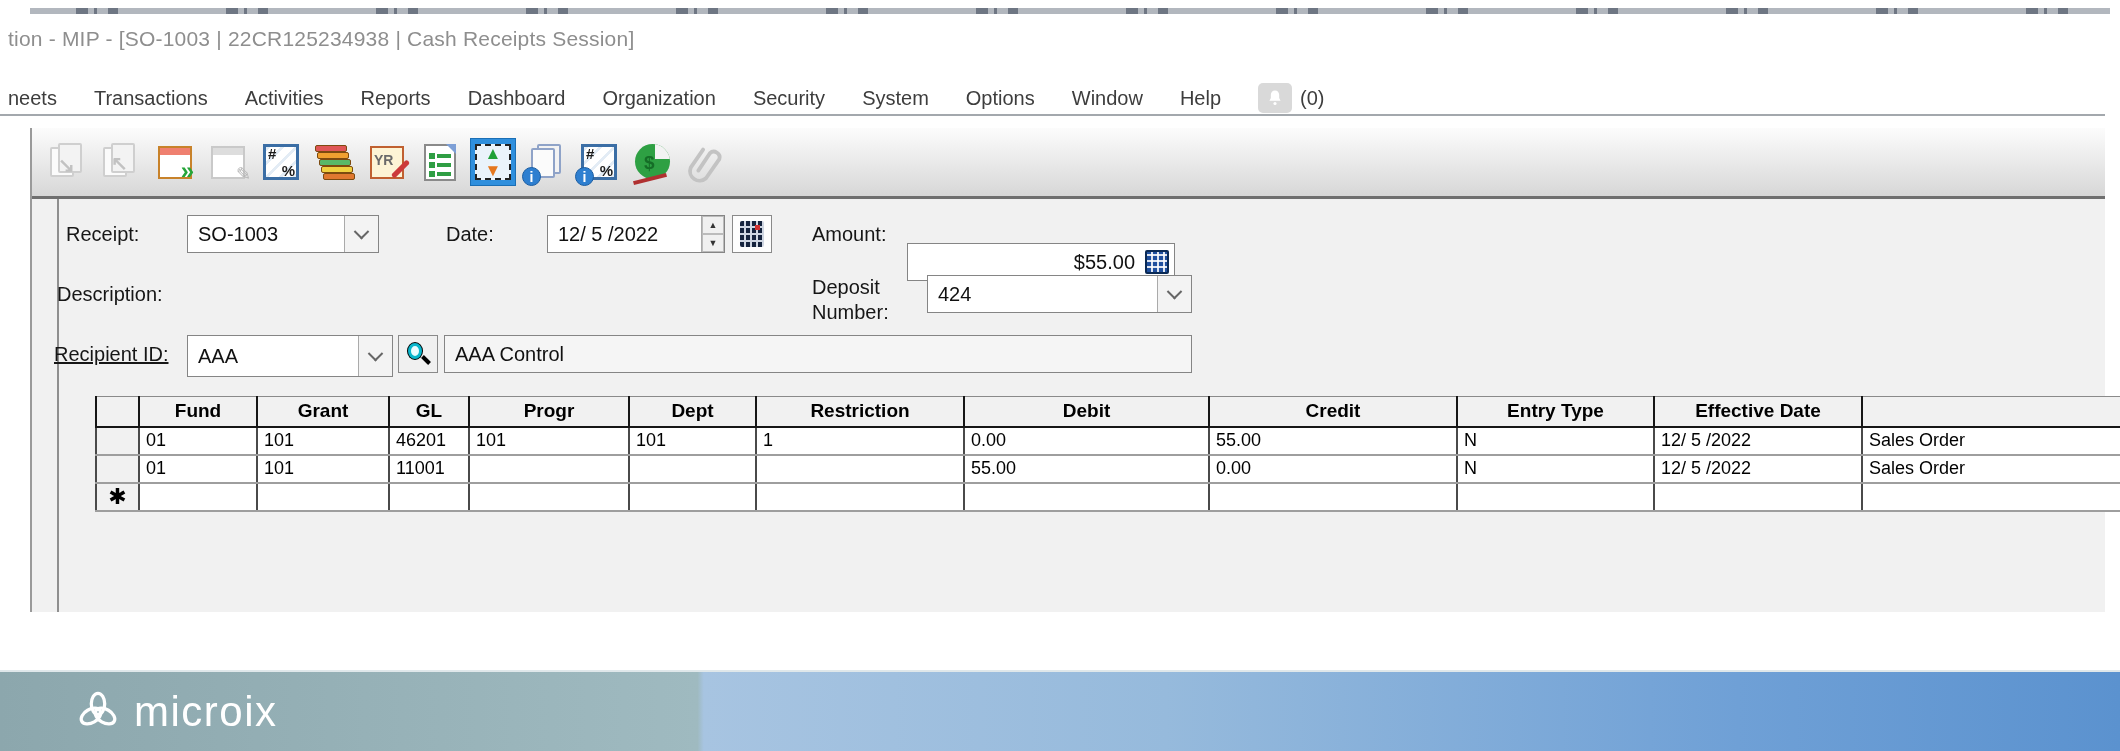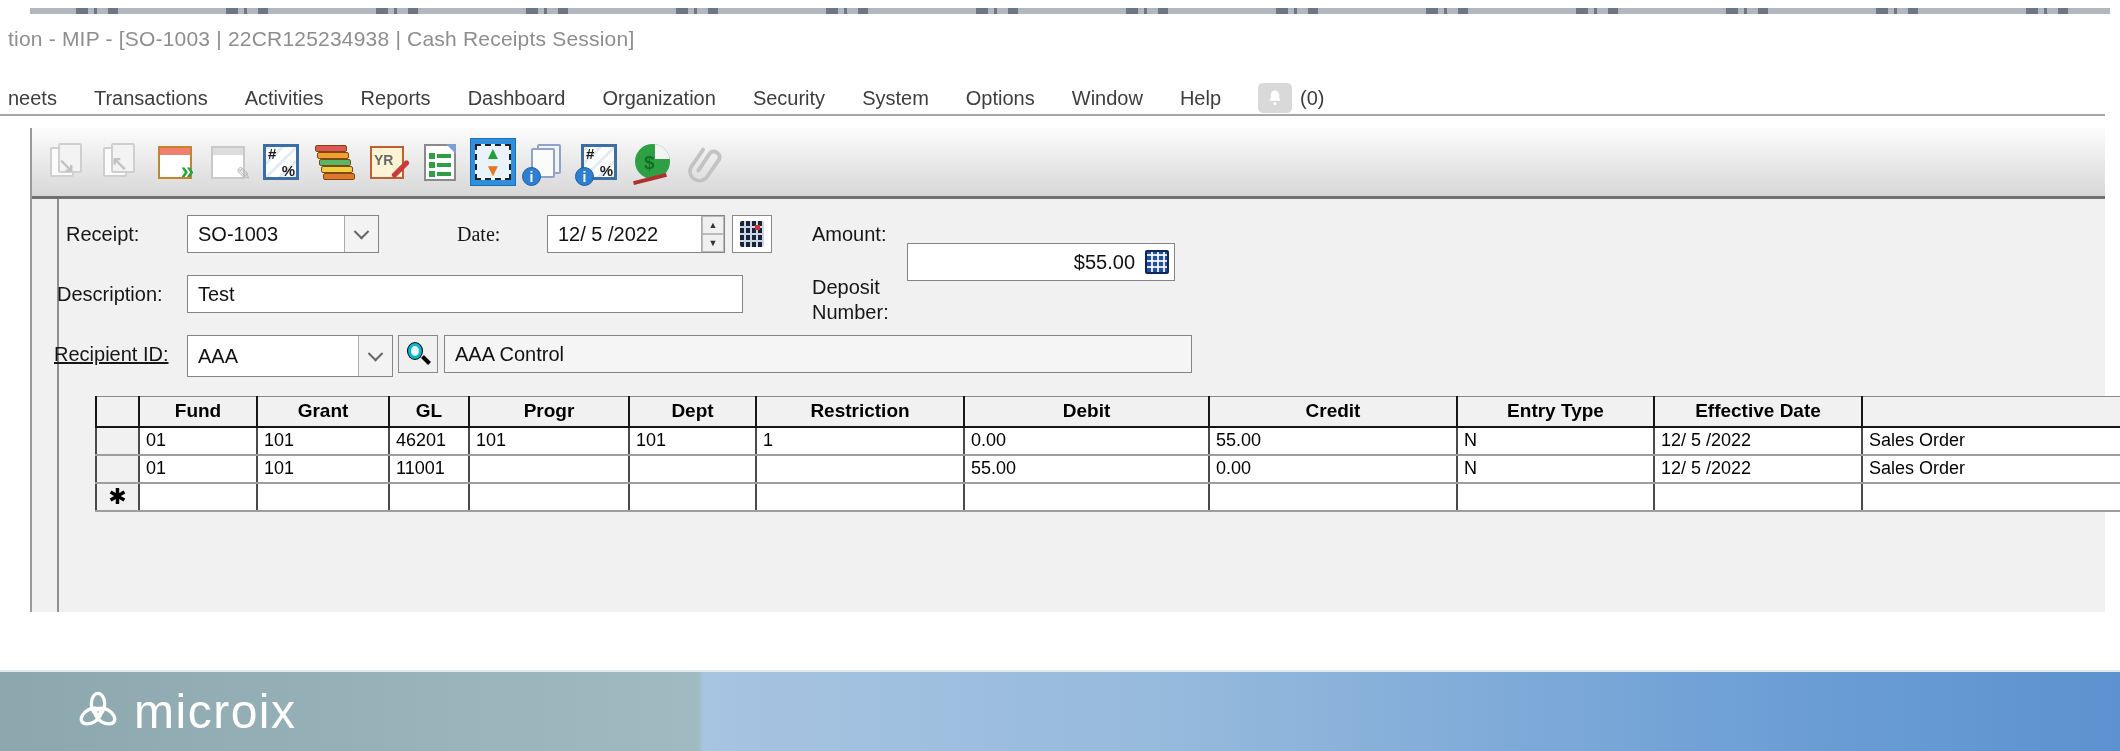--- a/index.html
+++ b/index.html
@@ -88,21 +88,21 @@
   .grid th { background:#f1f1f1; font-size:19px; font-weight:bold; color:#000; border:2px solid #161616; border-top:1px solid #8a8a8a; height:30px; text-align:center; }
   .grid td { background:#fff; font-size:18px; color:#000; height:28px; padding:0 6px;
     border-left:2px solid #4a4a4a; border-right:2px solid #4a4a4a; border-top:2px solid #9e9e9e; border-bottom:2px solid #9e9e9e; white-space:nowrap; overflow:hidden; }
   .grid td.sel { background:#f1f1f1; text-align:center; font-size:22px; line-height:1; padding:0; }
   .grid td.num { text-align:left; }
 
   
   .banner { position:absolute; left:0; top:670px; width:2120px; height:81px; border-top:2px solid #dfe7ea;
     background:linear-gradient(90deg, #8CA7AD 0%, #9FBAC0 32.9%, #A7C4E1 33.2%, #96BADC 55%, #6FA0D6 82%, #5B92CF 100%); }
   .banner-inner { position:absolute; left:75px; top:0; height:100%; display:flex; align-items:center; gap:13px; }
-  .brand-text { color:#fff; font-size:48px; letter-spacing:1.5px; font-weight:400; }
+  .brand-text { color:#fff; font-size:42px; letter-spacing:1.5px; font-weight:400; }
 </style>
 </head>
 <body>
 
 <div class="screen">
 
   <div class="top-strip"></div>
 
   <div class="title-text">tion - MIP - [SO-1003 | 22CR125234938 | Cash Receipts Session]</div>
 
@@ -252,21 +252,21 @@
       <div class="inner-vline"></div>
 
       <div class="flabel" style="left:34px;top:24px;">Receipt:</div>
       <div class="box" style="left:155px;top:16px;width:192px;height:38px;">
         <span class="val">SO-1003</span>
         <span class="dd">
             <span class="chev"></span>
           </span>
       </div>
 
-      <div class="flabel" style="left:425px;top:24px;font-family:Liberation Serif, serif;">Date:</div>
+      <div class="flabel" style="left:414px;top:24px;">Date:</div>
       <div class="box" style="left:515px;top:16px;width:178px;height:38px;">
         <span class="val">12/ 5 /2022</span>
         <span class="spinner">
           <span class="spin">▲</span>
           <span class="spin">▼</span>
         </span>
       </div>
       <div class="sq-btn" style="left:700px;top:16px;width:40px;height:38px;">
         <span class="cal-glyph">
             <span class="dot"></span>
@@ -275,25 +275,28 @@
 
       <div class="flabel" style="left:780px;top:24px;text-align:center;">Amount:</div>
       <div class="box" style="left:875px;top:16px;width:268px;height:38px;margin-top:28px;">
         <span class="val" style="text-align:right;">$55.00</span>
         <span style="padding-right:5px;display:flex;align-items:center;">
             <span class="calc-glyph"></span>
           </span>
       </div>
 
       <div class="flabel" style="left:25px;top:84px;">Description:</div>
-      <div class="box" style="left:155px;top:76px;width:556px;height:38px;">
-        <span class="val">Test</span>
-      </div>
 
       <div class="flabel" style="left:780px;top:76px;width:100px;line-height:1.25;">Deposit Number:</div>
+      <div class="box" style="left:895px;top:76px;width:265px;height:38px;">
+        <span class="val">424</span>
+        <span class="dd">
+            <span class="chev"></span>
+          </span>
+      </div>
 
       <div class="flabel" style="left:22px;top:144px;text-decoration:underline;">Recipient ID:</div>
       <div class="box" style="left:155px;top:136px;width:206px;height:42px;">
         <span class="val">AAA</span>
         <span class="dd">
             <span class="chev"></span>
           </span>
       </div>
       <div class="sq-btn" style="left:366px;top:136px;width:40px;height:38px;background:#f0f0f0;">
         <span class="mag">

